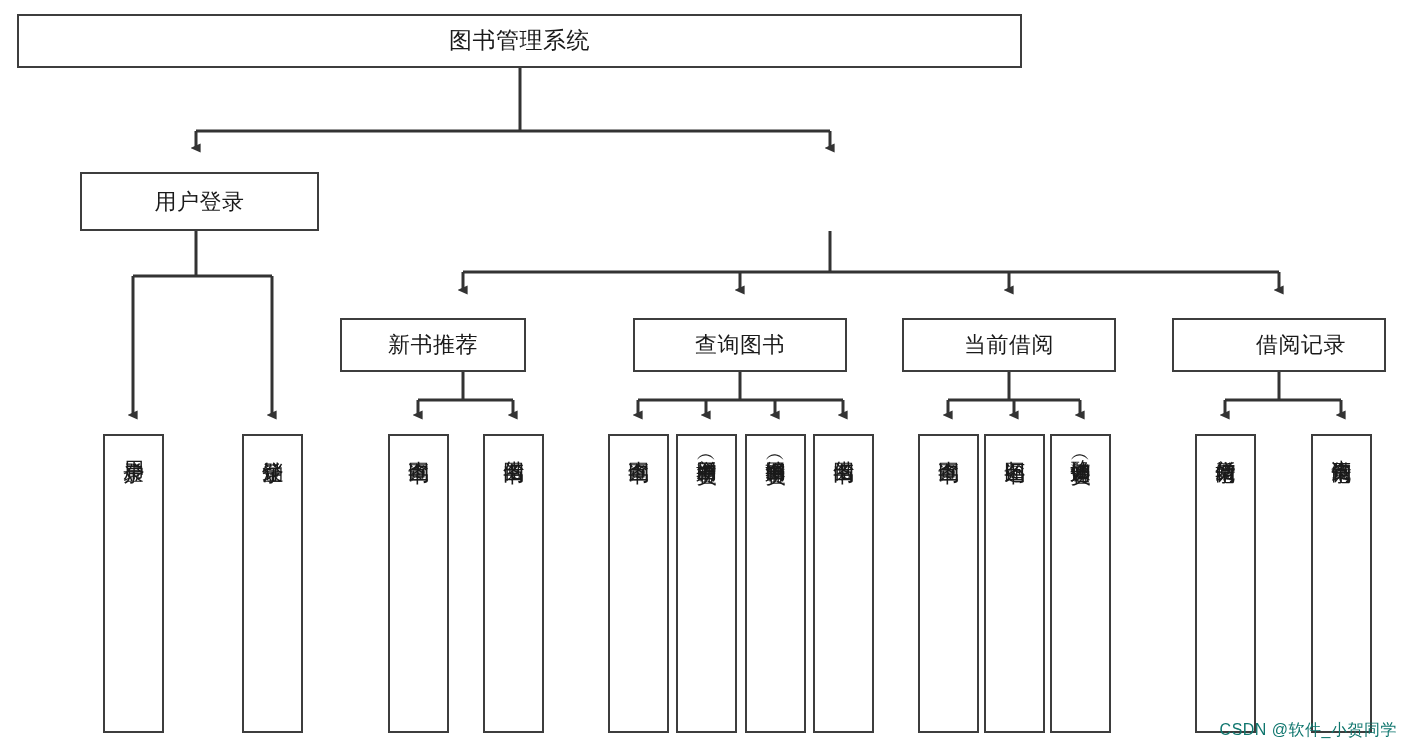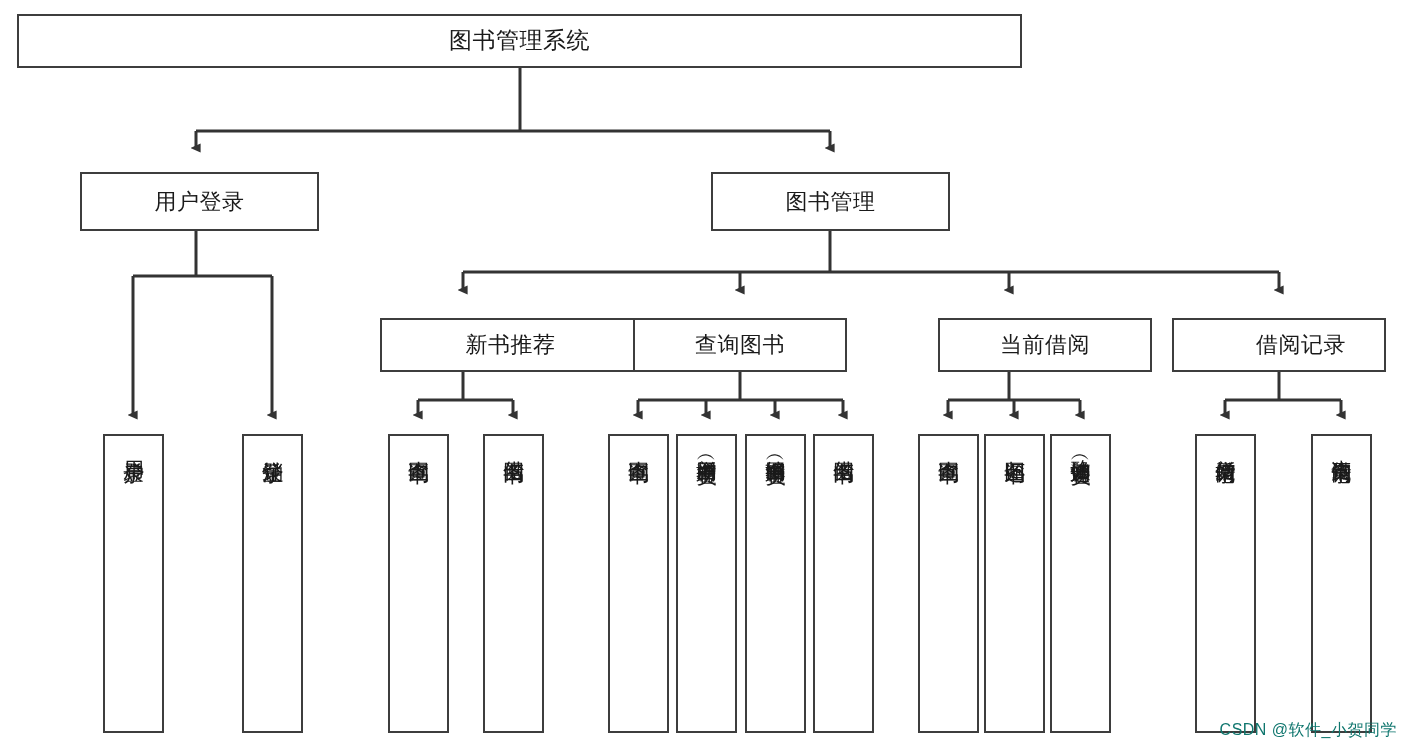--- a/index.html
+++ b/index.html
@@ -132,31 +132,28 @@
     </g>
   </svg>
 
   <div class="node root horizontal" style="left:17px; top:14px; width:1005px; height:54px;">
     <span class="label">图书管理系统</span>
   </div>
 
   <div class="node horizontal" style="left:80px; top:172px; width:239px; height:59px;">
     <span class="label">用户登录</span>
   </div>
-  <div class="node horizontal" style="left:711px; top:172px; width:239px; height:59px;">
-    <span class="label">图书管理</span>
-  </div>
-
-  <div class="node horizontal" style="left:380px; top:318px; width:261px; height:54px;">
+
+  <div class="node horizontal" style="left:340px; top:318px; width:186px; height:54px;">
     <span class="label">新书推荐</span>
   </div>
   <div class="node horizontal" style="left:633px; top:318px; width:214px; height:54px;">
     <span class="label">查询图书</span>
   </div>
-  <div class="node horizontal" style="left:902px; top:318px; width:214px; height:54px;margin-left:36px;">
+  <div class="node horizontal" style="left:902px; top:318px; width:214px; height:54px;">
     <span class="label">当前借阅</span>
   </div>
   <div class="node horizontal" style="left:1172px; top:318px; width:214px; height:54px;padding-left:44px;">
     <span class="label">借阅记录</span>
   </div>
 
   <div class="node vertical" style="left:103px; top:434px; width:61px; height:299px;">
     <span class="label">用户登录</span>
   </div>
   <div class="node vertical" style="left:242px; top:434px; width:61px; height:299px;">

